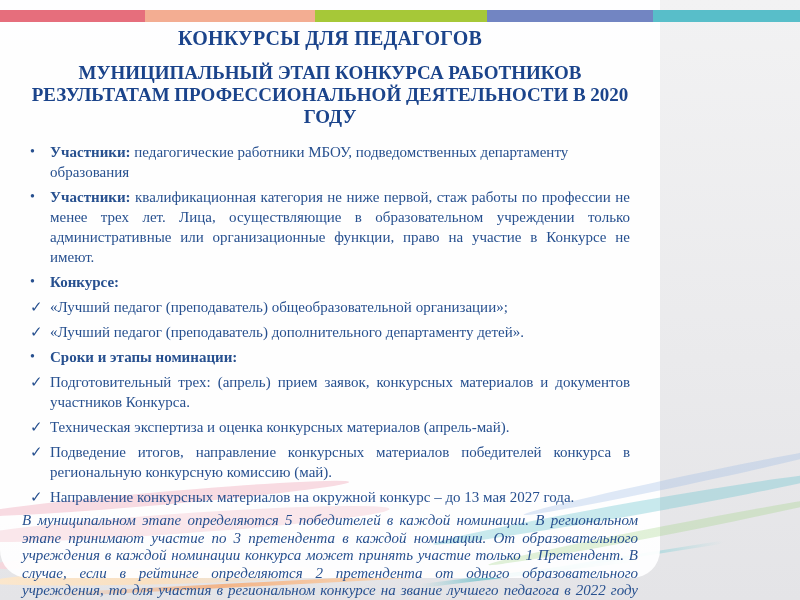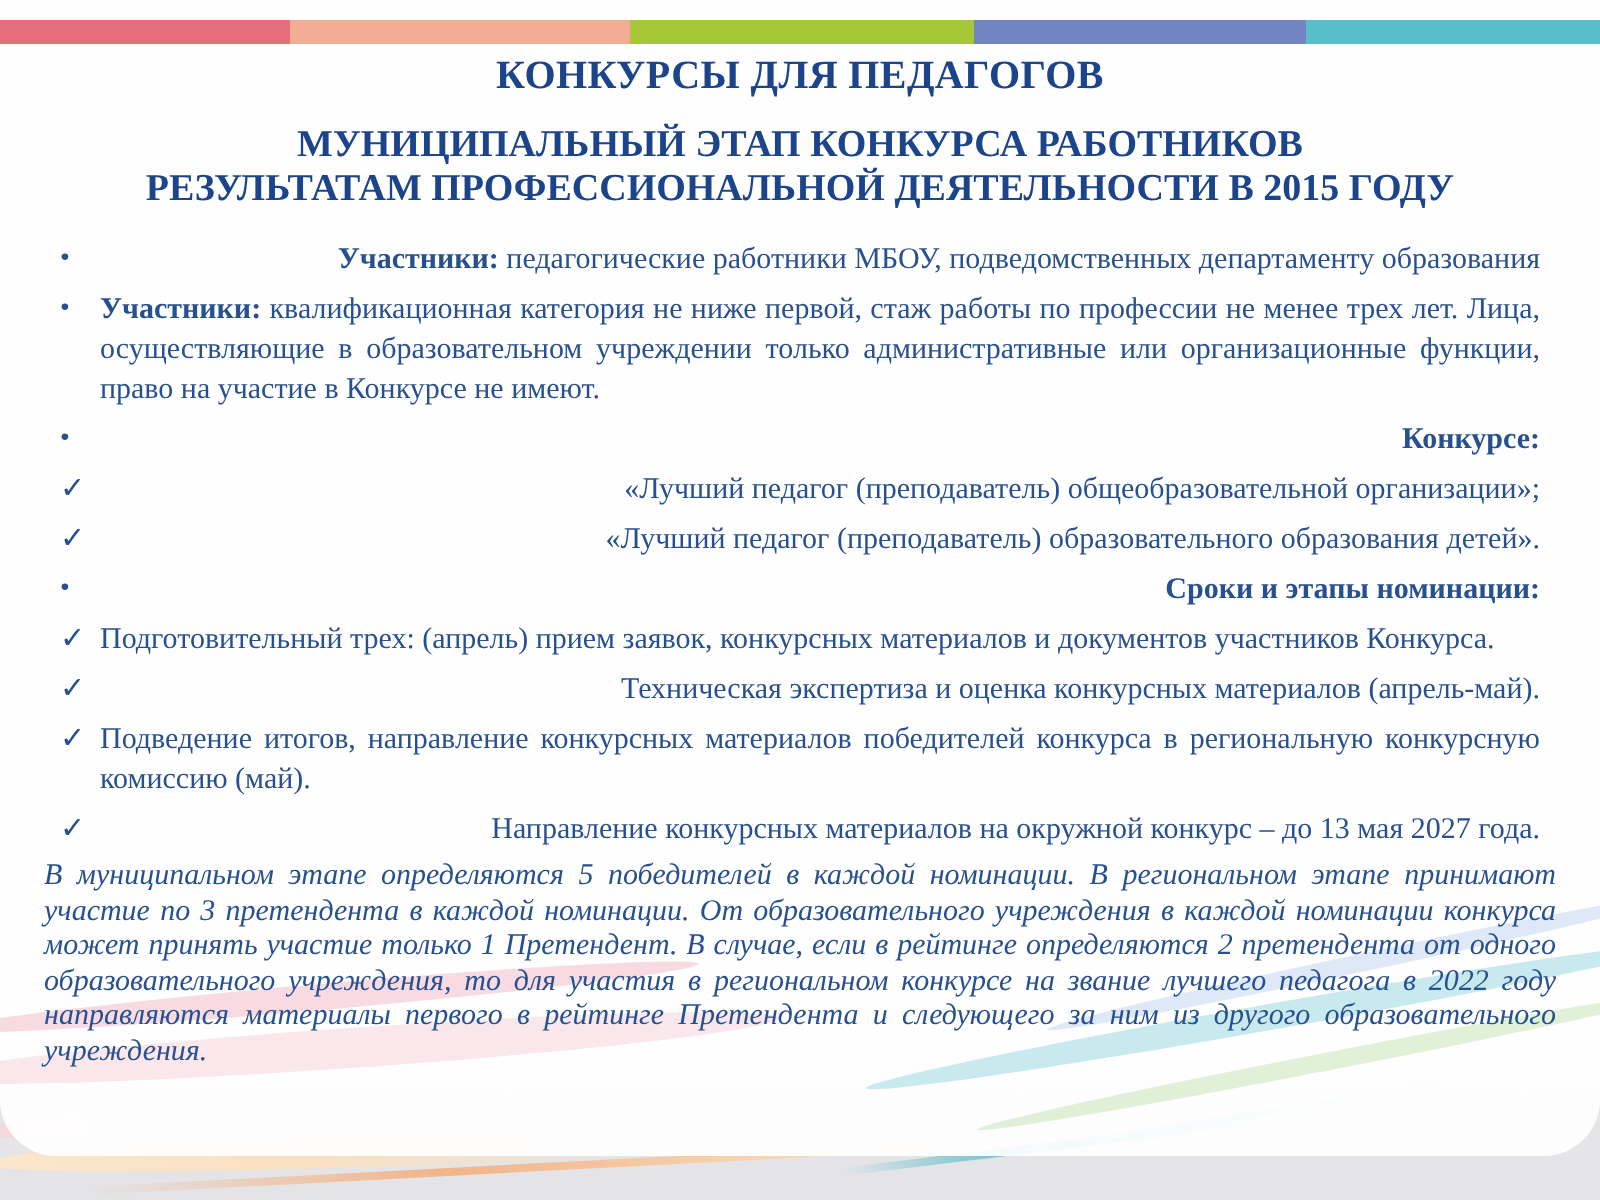--- a/index.html
+++ b/index.html
@@ -23,42 +23,42 @@
     background:linear-gradient(90deg,rgba(130,205,210,0) 0%,#8ed2d8 50%,rgba(142,210,216,0) 100%);
     transform:rotate(-9deg);border-radius:3px;}
   .pink-band{position:absolute;left:-15px;top:552px;width:280px;height:14px;
     background:linear-gradient(90deg,#f6d6dc 0%,rgba(246,214,220,0) 100%);
     transform:rotate(-3deg);border-radius:50%;}
   
   .top-stripe{position:absolute;top:10px;left:0;width:800px;height:12px;display:flex;z-index:4;}
   .top-stripe span{display:block;height:100%;}
   
   .panel{
-    position:absolute;top:0;left:0;width:800px;height:578px;z-index:2;
+    position:absolute;top:0;left:0;width:660px;height:578px;z-index:2;
     background:rgba(255,255,255,0.93);border-radius:0 0 28px 28px;
   }
   .panel .ribbon{position:absolute;z-index:1;border-radius:50%;}
   .ribbon-pink1{left:-30px;top:492px;width:380px;height:13px;background:rgba(240,168,184,0.40);transform:rotate(-5deg);}
   .ribbon-pink2{left:-40px;top:514px;width:430px;height:20px;background:rgba(246,203,212,0.45);transform:rotate(-4deg);}
   .ribbon-blue{left:520px;top:476px;width:330px;height:9px;background:rgba(150,182,230,0.30);transform:rotate(-12deg);}
   .ribbon-teal1{left:430px;top:502px;width:410px;height:13px;background:rgba(100,196,206,0.35);transform:rotate(-10deg);}
   .ribbon-teal2{left:485px;top:526px;width:360px;height:9px;background:rgba(150,208,120,0.28);transform:rotate(-11deg);}
   .content{position:relative;z-index:2;}
   
   .title{
     margin:26px 0 0;text-align:center;font-size:20px;line-height:24px;
     font-weight:bold;color:var(--heading,#1b448b);letter-spacing:0.2px;
   }
   .subtitle{margin:12px 10px 0;text-align:center;font-weight:bold;
     font-size:19px;line-height:22px;color:var(--heading,#1b448b);}
   .bullets{list-style:none;margin:14px 0 0;padding:0 30px;}
   .item{display:flex;font-size:15px;line-height:20px;color:var(--body,#27508f);margin-bottom:5px;}
   .item .marker{width:20px;flex:none;}
   .item .marker.dot{font-size:14px;}
-  .item .text{flex:1;text-align:right;}
+  .item .text{flex:1;}
   .item.justify .text{text-align:justify;}
   .item b{font-weight:bold;}
   .closing{
     margin:2px 22px 0;font-size:15px;line-height:17.5px;text-align:justify;
     color:var(--body,#27508f);
     font-style:italic;
   }
 </style>
 </head>
 <body>
@@ -86,21 +86,21 @@
     <div class="ribbon ribbon-pink2"></div>
     <div class="ribbon ribbon-blue"></div>
     <div class="ribbon ribbon-teal1"></div>
     <div class="ribbon ribbon-teal2"></div>
 
     <div class="content">
       <h1 class="title">КОНКУРСЫ ДЛЯ ПЕДАГОГОВ</h1>
 
       <h2 class="subtitle">
         <div>МУНИЦИПАЛЬНЫЙ ЭТАП КОНКУРСА РАБОТНИКОВ</div>
-        <div>РЕЗУЛЬТАТАМ ПРОФЕССИОНАЛЬНОЙ ДЕЯТЕЛЬНОСТИ В 2015 ГОДУ</div>
+        <div>РЕЗУЛЬТАТАМ ПРОФЕССИОНАЛЬНОЙ ДЕЯТЕЛЬНОСТИ В 2020 ГОДУ</div>
       </h2>
 
       <ul class="bullets" id="bullet-list">
           <li class="item">
             <span class="marker dot">•</span>
             <span class="text"><b>Участники:</b> педагогические работники МБОУ, подведомственных департаменту образования</span>
           </li>
           <li class="item justify">
             <span class="marker dot">•</span>
             <span class="text"><b>Участники:</b> квалификационная категория не ниже первой, стаж работы по профессии не менее трех лет. Лица, осуществляющие в образовательном учреждении только административные или организационные функции, право на участие в Конкурсе не имеют.</span>
@@ -108,21 +108,21 @@
           <li class="item">
             <span class="marker dot">•</span>
             <span class="text"><b>Конкурсе:</b></span>
           </li>
           <li class="item">
             <span class="marker check">✓</span>
             <span class="text">«Лучший педагог (преподаватель) общеобразовательной организации»;</span>
           </li>
           <li class="item">
             <span class="marker check">✓</span>
-            <span class="text">«Лучший педагог (преподаватель) образовательного образования детей».</span>
+            <span class="text">«Лучший педагог (преподаватель) дополнительного департаменту детей».</span>
           </li>
           <li class="item">
             <span class="marker dot">•</span>
             <span class="text"><b>Сроки и этапы номинации:</b></span>
           </li>
           <li class="item justify">
             <span class="marker check">✓</span>
             <span class="text">Подготовительный трех: (апрель) прием заявок, конкурсных материалов и документов участников Конкурса.</span>
           </li>
           <li class="item">

